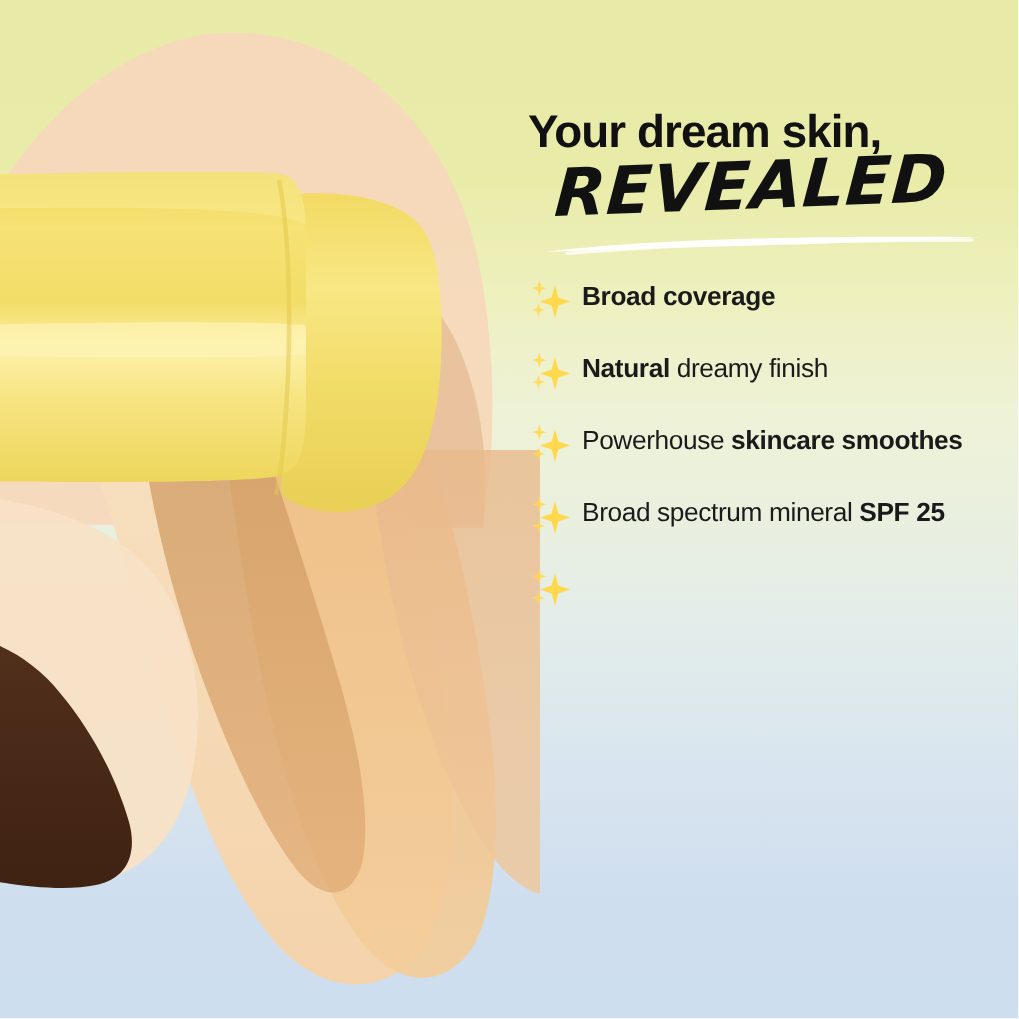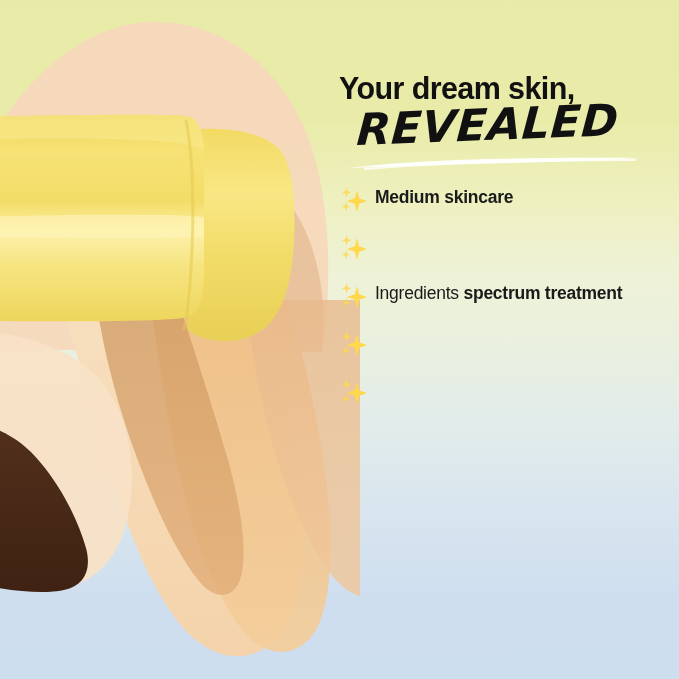--- a/index.html
+++ b/index.html
@@ -37,21 +37,21 @@
     top: 0;
     width: 360px;
     height: 679px;
     overflow: hidden;
   }
   .art svg { display: block; }
 
   
   .copy {
     position: absolute;
-    left: 339px;
+    left: 352px;
     top: 72px;
     width: 320px;
   }
 
   .headline-1 {
     font-size: 30.5px;
     font-weight: bold;
     letter-spacing: -0.6px;
     color: #111111;
     line-height: 1.06;
@@ -204,47 +204,49 @@
     </div>
 
     <div class="bullets">
 
       <div class="bullet">
         <svg class="spark" viewBox="0 0 30 30" xmlns="http://www.w3.org/2000/svg">
           <path d="M18 5 L20.2 13.3 L28 16 L20.2 18.7 L18 27 L15.8 18.7 L8 16 L15.8 13.3 Z" fill="#ffd84d"></path>
           <path d="M7.5 2 L8.6 6 L12 7.2 L8.6 8.4 L7.5 12.4 L6.4 8.4 L3 7.2 L6.4 6 Z" fill="#ffd84d" opacity="0.9"></path>
           <path d="M7 17 L8 20.5 L11 21.6 L8 22.7 L7 26.2 L6 22.7 L3 21.6 L6 20.5 Z" fill="#ffd84d" opacity="0.85"></path>
         </svg>
-        <div class="btext"><b>Medium skincare</b></div>
-      </div>
-
-      <div class="bullet">
-        <svg class="spark" viewBox="0 0 30 30" xmlns="http://www.w3.org/2000/svg">
-          <path d="M18 5 L20.2 13.3 L28 16 L20.2 18.7 L18 27 L15.8 18.7 L8 16 L15.8 13.3 Z" fill="#ffd84d"></path>
-          <path d="M7.5 2 L8.6 6 L12 7.2 L8.6 8.4 L7.5 12.4 L6.4 8.4 L3 7.2 L6.4 6 Z" fill="#ffd84d" opacity="0.9"></path>
-          <path d="M7 17 L8 20.5 L11 21.6 L8 22.7 L7 26.2 L6 22.7 L3 21.6 L6 20.5 Z" fill="#ffd84d" opacity="0.85"></path>
-        </svg>
-      </div>
-
-
-      <div class="bullet">
-        <svg class="spark" viewBox="0 0 30 30" xmlns="http://www.w3.org/2000/svg">
-          <path d="M18 5 L20.2 13.3 L28 16 L20.2 18.7 L18 27 L15.8 18.7 L8 16 L15.8 13.3 Z" fill="#ffd84d"></path>
-          <path d="M7.5 2 L8.6 6 L12 7.2 L8.6 8.4 L7.5 12.4 L6.4 8.4 L3 7.2 L6.4 6 Z" fill="#ffd84d" opacity="0.9"></path>
-          <path d="M7 17 L8 20.5 L11 21.6 L8 22.7 L7 26.2 L6 22.7 L3 21.6 L6 20.5 Z" fill="#ffd84d" opacity="0.85"></path>
-        </svg>
-        <div class="btext"><span class="reg">Ingredients </span><b>spectrum treatment</b></div>
-      </div>
-
-      <div class="bullet">
-        <svg class="spark" viewBox="0 0 30 30" xmlns="http://www.w3.org/2000/svg">
-          <path d="M18 5 L20.2 13.3 L28 16 L20.2 18.7 L18 27 L15.8 18.7 L8 16 L15.8 13.3 Z" fill="#ffd84d"></path>
-          <path d="M7.5 2 L8.6 6 L12 7.2 L8.6 8.4 L7.5 12.4 L6.4 8.4 L3 7.2 L6.4 6 Z" fill="#ffd84d" opacity="0.9"></path>
-          <path d="M7 17 L8 20.5 L11 21.6 L8 22.7 L7 26.2 L6 22.7 L3 21.6 L6 20.5 Z" fill="#ffd84d" opacity="0.85"></path>
-        </svg>
+        <div class="btext"><b>Broad coverage</b></div>
+      </div>
+
+      <div class="bullet">
+        <svg class="spark" viewBox="0 0 30 30" xmlns="http://www.w3.org/2000/svg">
+          <path d="M18 5 L20.2 13.3 L28 16 L20.2 18.7 L18 27 L15.8 18.7 L8 16 L15.8 13.3 Z" fill="#ffd84d"></path>
+          <path d="M7.5 2 L8.6 6 L12 7.2 L8.6 8.4 L7.5 12.4 L6.4 8.4 L3 7.2 L6.4 6 Z" fill="#ffd84d" opacity="0.9"></path>
+          <path d="M7 17 L8 20.5 L11 21.6 L8 22.7 L7 26.2 L6 22.7 L3 21.6 L6 20.5 Z" fill="#ffd84d" opacity="0.85"></path>
+        </svg>
+        <div class="btext"><b>Natural </b><span class="reg">dreamy finish</span></div>
+      </div>
+
+
+      <div class="bullet">
+        <svg class="spark" viewBox="0 0 30 30" xmlns="http://www.w3.org/2000/svg">
+          <path d="M18 5 L20.2 13.3 L28 16 L20.2 18.7 L18 27 L15.8 18.7 L8 16 L15.8 13.3 Z" fill="#ffd84d"></path>
+          <path d="M7.5 2 L8.6 6 L12 7.2 L8.6 8.4 L7.5 12.4 L6.4 8.4 L3 7.2 L6.4 6 Z" fill="#ffd84d" opacity="0.9"></path>
+          <path d="M7 17 L8 20.5 L11 21.6 L8 22.7 L7 26.2 L6 22.7 L3 21.6 L6 20.5 Z" fill="#ffd84d" opacity="0.85"></path>
+        </svg>
+        <div class="btext"><span class="reg">Powerhouse </span><b>skincare smoothes</b></div>
+      </div>
+
+      <div class="bullet">
+        <svg class="spark" viewBox="0 0 30 30" xmlns="http://www.w3.org/2000/svg">
+          <path d="M18 5 L20.2 13.3 L28 16 L20.2 18.7 L18 27 L15.8 18.7 L8 16 L15.8 13.3 Z" fill="#ffd84d"></path>
+          <path d="M7.5 2 L8.6 6 L12 7.2 L8.6 8.4 L7.5 12.4 L6.4 8.4 L3 7.2 L6.4 6 Z" fill="#ffd84d" opacity="0.9"></path>
+          <path d="M7 17 L8 20.5 L11 21.6 L8 22.7 L7 26.2 L6 22.7 L3 21.6 L6 20.5 Z" fill="#ffd84d" opacity="0.85"></path>
+        </svg>
+        <div class="btext"><span class="reg">Broad spectrum mineral </span><b>SPF 25</b></div>
       </div>
 
       <div class="bullet">
         <svg class="spark" viewBox="0 0 30 30" xmlns="http://www.w3.org/2000/svg">
           <path d="M18 5 L20.2 13.3 L28 16 L20.2 18.7 L18 27 L15.8 18.7 L8 16 L15.8 13.3 Z" fill="#ffd84d"></path>
           <path d="M7.5 2 L8.6 6 L12 7.2 L8.6 8.4 L7.5 12.4 L6.4 8.4 L3 7.2 L6.4 6 Z" fill="#ffd84d" opacity="0.9"></path>
           <path d="M7 17 L8 20.5 L11 21.6 L8 22.7 L7 26.2 L6 22.7 L3 21.6 L6 20.5 Z" fill="#ffd84d" opacity="0.85"></path>
         </svg>
       </div>
 

